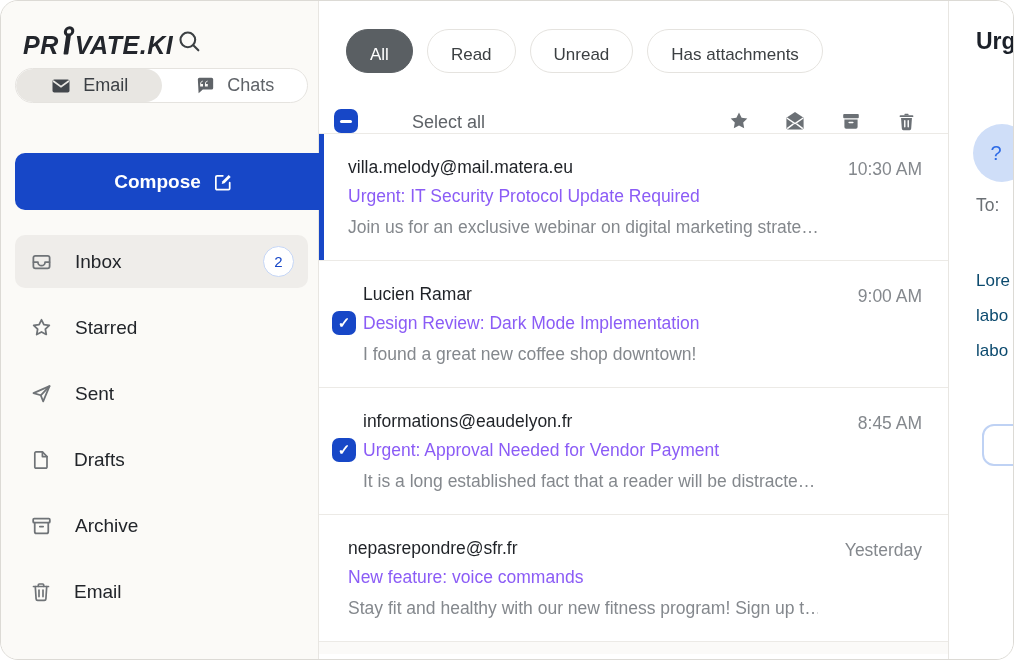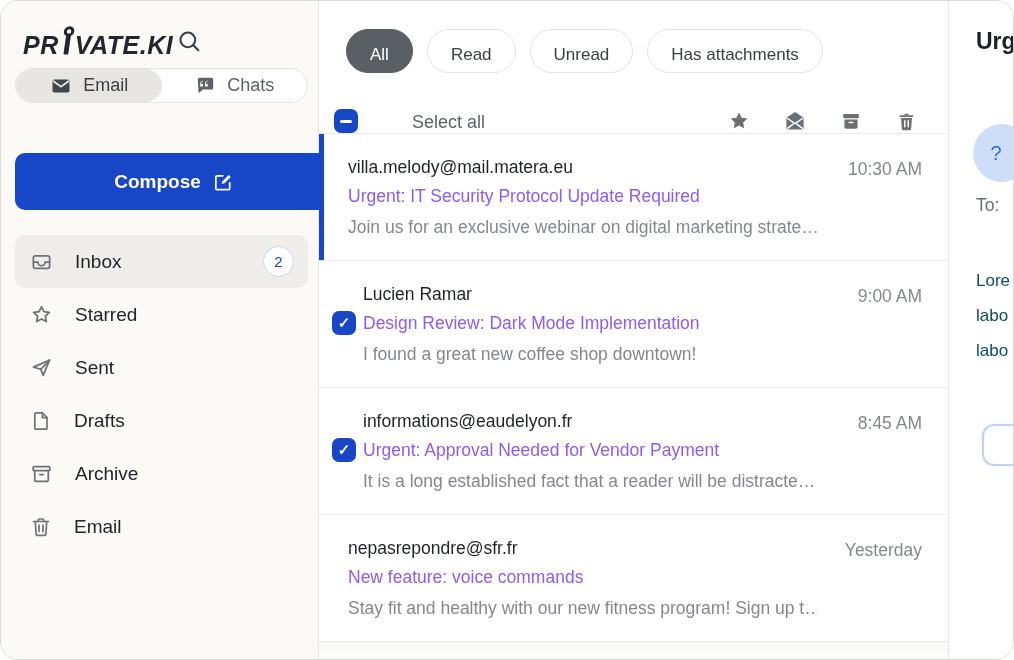--- a/index.html
+++ b/index.html
@@ -17,21 +17,21 @@
   .logo { display:flex; align-items:flex-end; font-weight:800; font-style:italic; font-size:25px; letter-spacing:.5px; color:#23262c; }
   .logo .keyglyph { margin:0 1px 0 2px; transform:skewX(-8deg) translateY(1px); }
   .search-btn { background:none; border:none; cursor:pointer; padding:2px; }
 
   .toggle { margin-top:8px; height:35px; background:#ffffff; border:1px solid #e5e3df; border-radius:23px; display:flex; overflow:hidden; }
   .seg { flex:1; display:flex; align-items:center; justify-content:center; gap:10px; background:transparent; border:none; border-radius:23px; font-family:inherit; font-size:18px; color:#5f6368; cursor:pointer; }
   .seg.active { background:#e8e6e2; color:#3c4045; }
 
   .compose { margin-top:50px; width:318px; height:57px; background:#1747c7; color:#fff; border:none; border-radius:10px; font-family:inherit; font-size:19px; font-weight:600; display:flex; align-items:center; justify-content:center; gap:11px; cursor:pointer; }
 
-  .nav { margin-top:25px; display:flex; flex-direction:column; gap:0; }
+  .nav { margin-top:25px; display:flex; flex-direction:column; gap:13px; }
   .nav-item { height:53px; display:flex; align-items:center; gap:21px; padding:0 14px; border-radius:10px; cursor:pointer; }
   .nav-item.active { background:#efedea; }
   .nav-label { font-size:19px; color:#22252a; }
   .nav-ico { display:flex; align-items:center; }
   .badge { margin-left:auto; width:31px; height:31px; border-radius:50%; background:#fff; border:1.5px solid #c5d6f6; color:#1747c7; font-size:15px; font-weight:500; display:flex; align-items:center; justify-content:center; }
 
   
   .list-col { width:630px; flex:0 0 630px; background:#ffffff; border-right:1px solid #e8e6e2; display:flex; flex-direction:column; }
   .chips { display:flex; gap:14px; padding:28px 0 0 27px; }
   .chip { height:44px; padding:15px 23px; border-radius:22px; border:1px solid #e5e3df; background:#fff; font-family:inherit; font-size:17px; color:#3c4043; cursor:pointer; }

